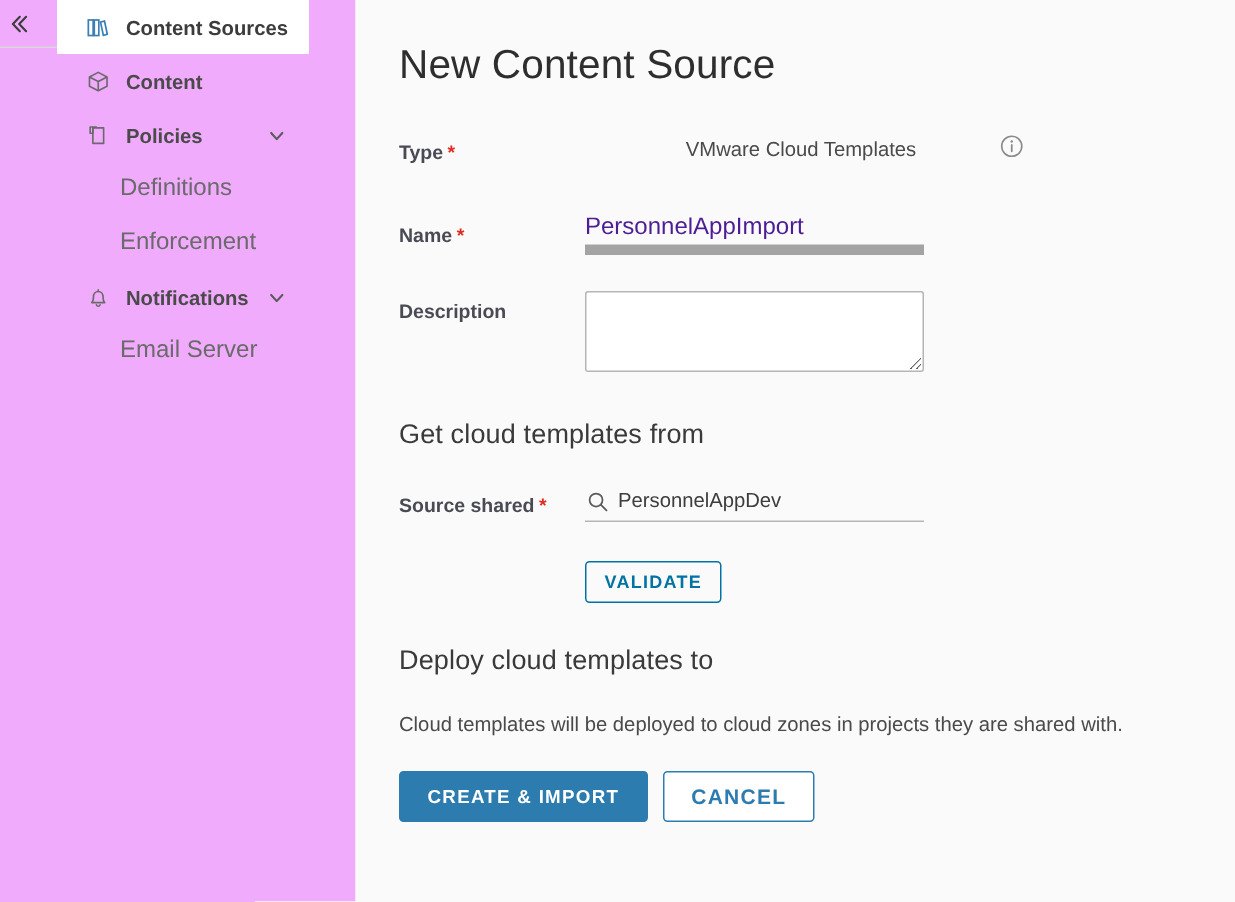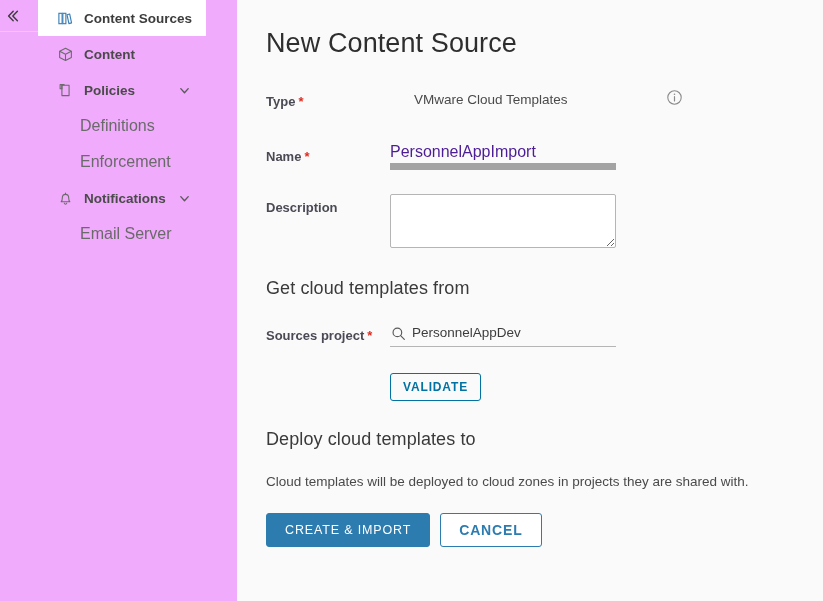--- a/index.html
+++ b/index.html
@@ -220,21 +220,21 @@
     color: #0072a3;
     height: 28px;
     padding: 0 12px;
   }
   .btn-primary {
     background: #2c7cb0;
     border: 1px solid #2c7cb0;
     color: #ffffff;
     height: 34px;
     padding: 3px 18px;
-    font-weight: 400;
+    font-weight: 700;
     font-size: 12.5px;
   }
   .btn-secondary {
     background: #ffffff;
     border: 1px solid #2c7cb0;
     color: #2c7cb0;
     height: 34px;
     padding: 0 18px;
     font-weight: 600;
     font-size: 14px;
@@ -340,21 +340,21 @@
   <div class="main">
 
     <div class="page-title">New Content Source</div>
 
     <div class="form">
 
       <div class="form-row" style="margin-bottom:33px;gap:24px;">
         <div class="form-label">
           <span>Type</span><span class="req">*</span>
         </div>
-        <div class="form-control" style="display:flex;align-items:center;">
+        <div class="form-control" style="display:flex;align-items:center;text-align:center;">
           <span class="static-value" style="width:240px;">VMware Cloud Templates</span>
           <span class="info-icon" style="margin-left:12px;">
             <svg width="17" height="17" viewBox="0 0 18 18" aria-hidden="true">
               <circle cx="9" cy="9" r="7.1" fill="none" stroke="#8a8a8a" stroke-width="1.15"></circle>
               <circle cx="9" cy="5.6" r="0.85" fill="#8a8a8a"></circle>
               <path d="M9 8.1 L9 12.6" fill="none" stroke="#8a8a8a" stroke-width="1.25" stroke-linecap="round"></path>
             </svg>
           </span>
         </div>
       </div>
@@ -374,21 +374,21 @@
         </div>
         <div class="form-control">
           <textarea class="desc-textarea" placeholder="" style=""></textarea>
         </div>
       </div>
 
       <div class="section-heading" style="margin-bottom:23px;">Get cloud templates from</div>
 
       <div class="form-row" style="margin-bottom:26px;">
         <div class="form-label" style="line-height:17px;">
-          <span>Sources project</span><span class="req">*</span>
+          <span>Source shared</span><span class="req">*</span>
         </div>
         <div class="form-control">
           <div class="search-wrap">
             <span class="search-icon">
               <svg width="15" height="15" viewBox="0 0 16 16" aria-hidden="true">
                 <circle cx="6.8" cy="6.8" r="4.6" fill="none" stroke="#5a5a5a" stroke-width="1.25"></circle>
                 <path d="M10.3 10.3 L14.2 14.2" fill="none" stroke="#5a5a5a" stroke-width="1.25" stroke-linecap="round"></path>
               </svg>
             </span>
             <input type="text" value="PersonnelAppDev" style="">

